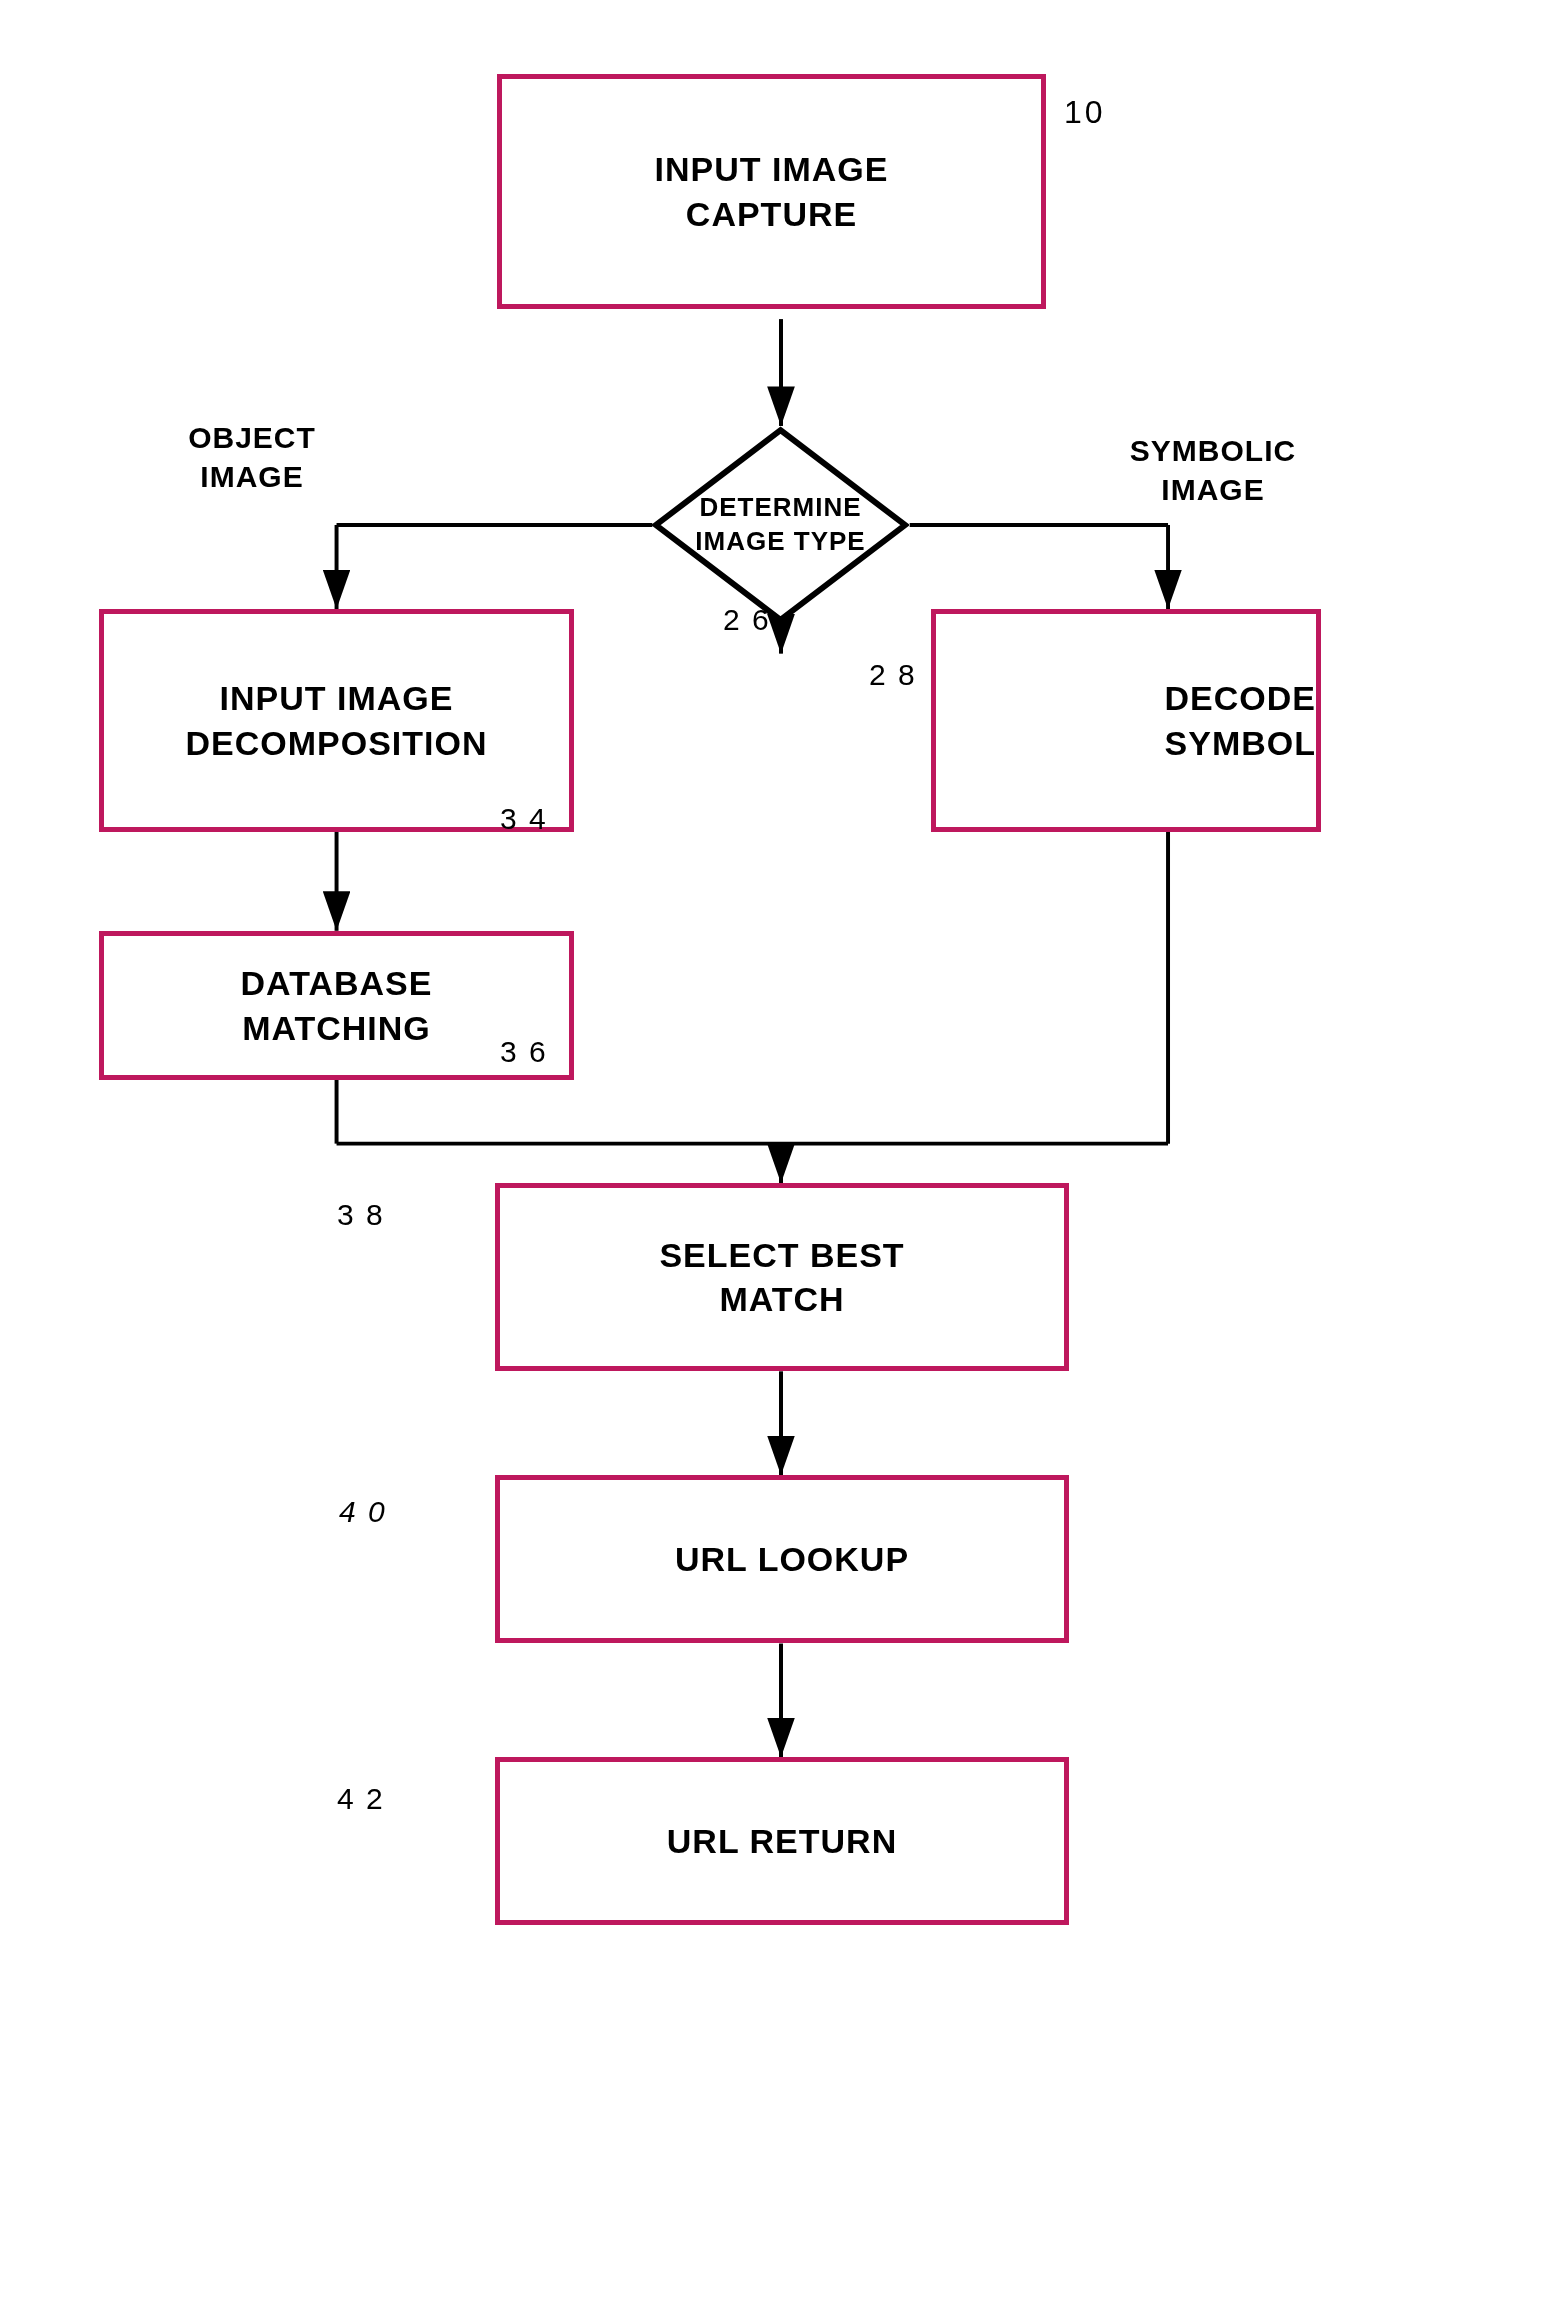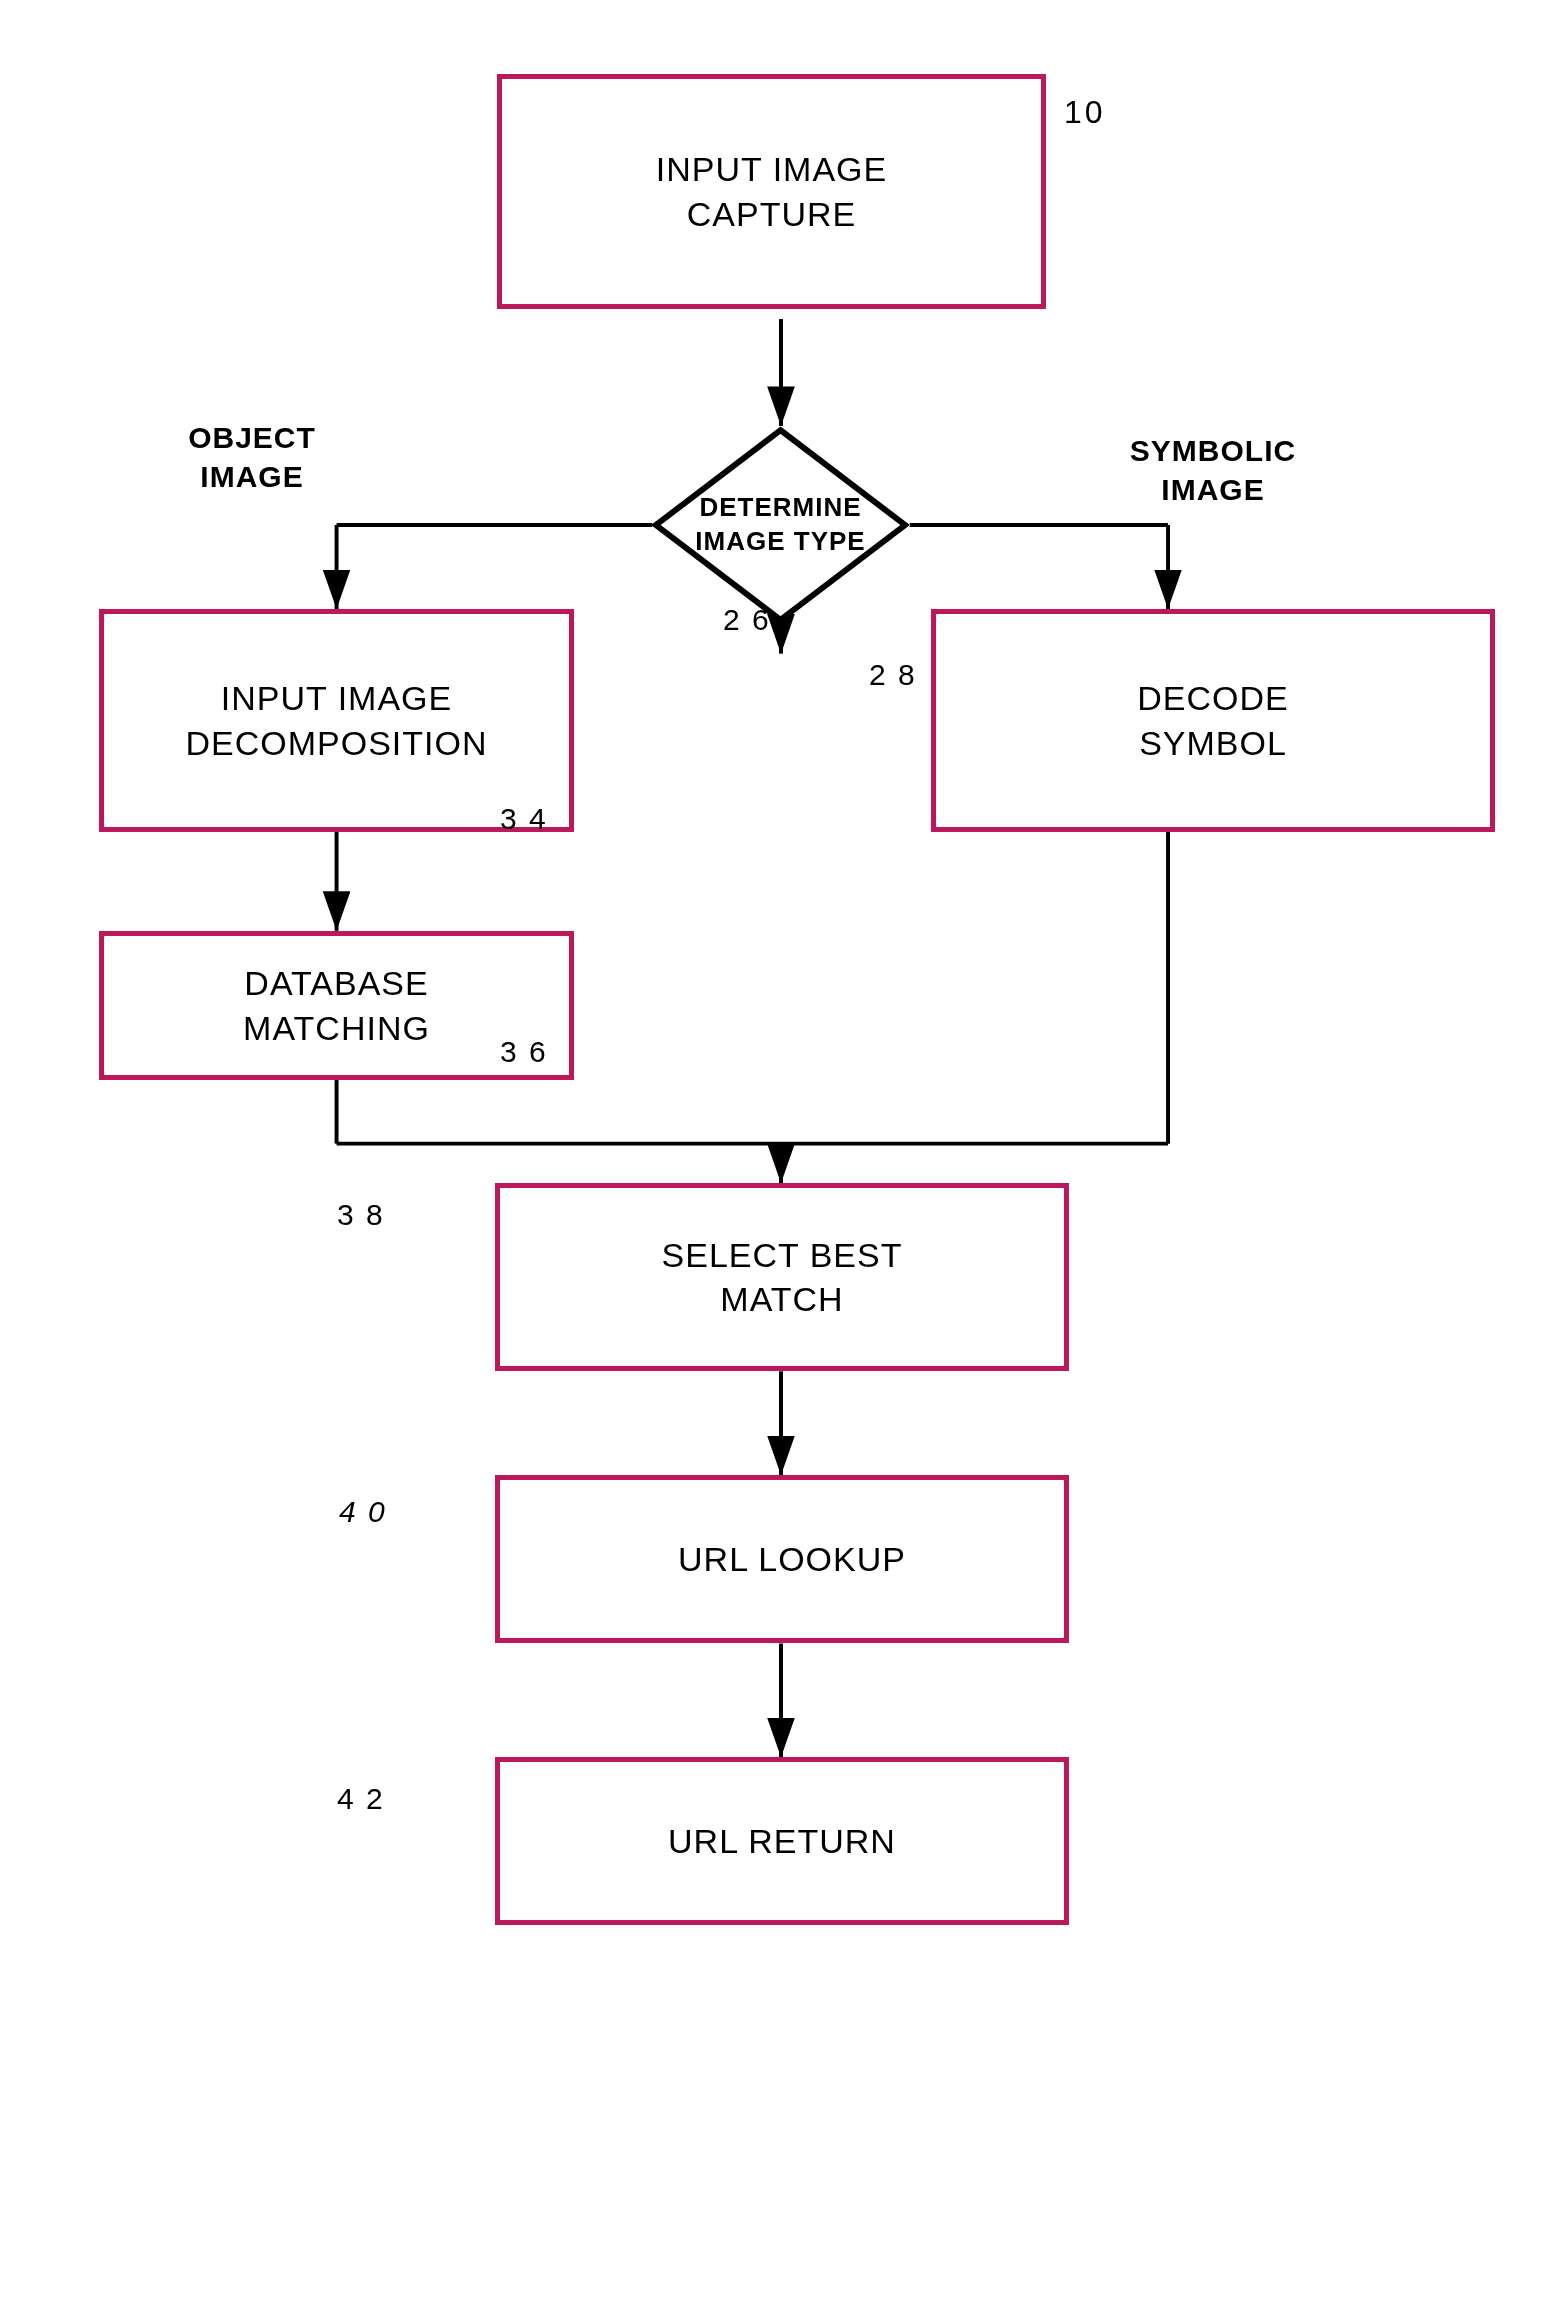--- a/index.html
+++ b/index.html
@@ -22,21 +22,21 @@
 
     .box {
       position: absolute;
       border: 8px solid #be185d;
       background: #fff;
       display: flex;
       align-items: center;
       justify-content: center;
       text-align: center;
       font-size: 34px;
-      font-weight: normal;
+      font-weight: bold;
       letter-spacing: 1px;
       line-height: 1.3;
     }
 
     .diamond-wrap {
       position: absolute;
       display: flex;
       align-items: center;
       justify-content: center;
     }
@@ -150,21 +150,21 @@
   <div class="label" style="left: 1104px; top: 431px; width: 218px;">SYMBOLIC<br>IMAGE</div>
 
   <div class="ref-num" style="left: 723px; top: 603px;">2 6</div>
 
   <div class="box" style="left: 99px; top: 609px; width: 475px; height: 223px; border-width: 5px;">
     <span>INPUT IMAGE<br>DECOMPOSITION</span>
   </div>
 
   <div class="ref-num" style="left: 500px; top: 802px;">3 4</div>
 
-  <div class="box" style="left: 931px; top: 609px; width: 564px; height: 223px; border-width: 5px;">
+  <div class="box" style="left: 931px; top: 609px; width: 390px; height: 223px; border-width: 5px; justify-content: flex-end;">
     <span>DECODE<br>SYMBOL</span>
   </div>
 
   <div class="ref-num" style="left: 869px; top: 658px;">2 8</div>
 
   <div class="box" style="left: 99px; top: 931px; width: 475px; height: 149px; border-width: 5px;">
     <span>DATABASE<br>MATCHING</span>
   </div>
 
   <div class="ref-num" style="left: 500px; top: 1035px;">3 6</div>

